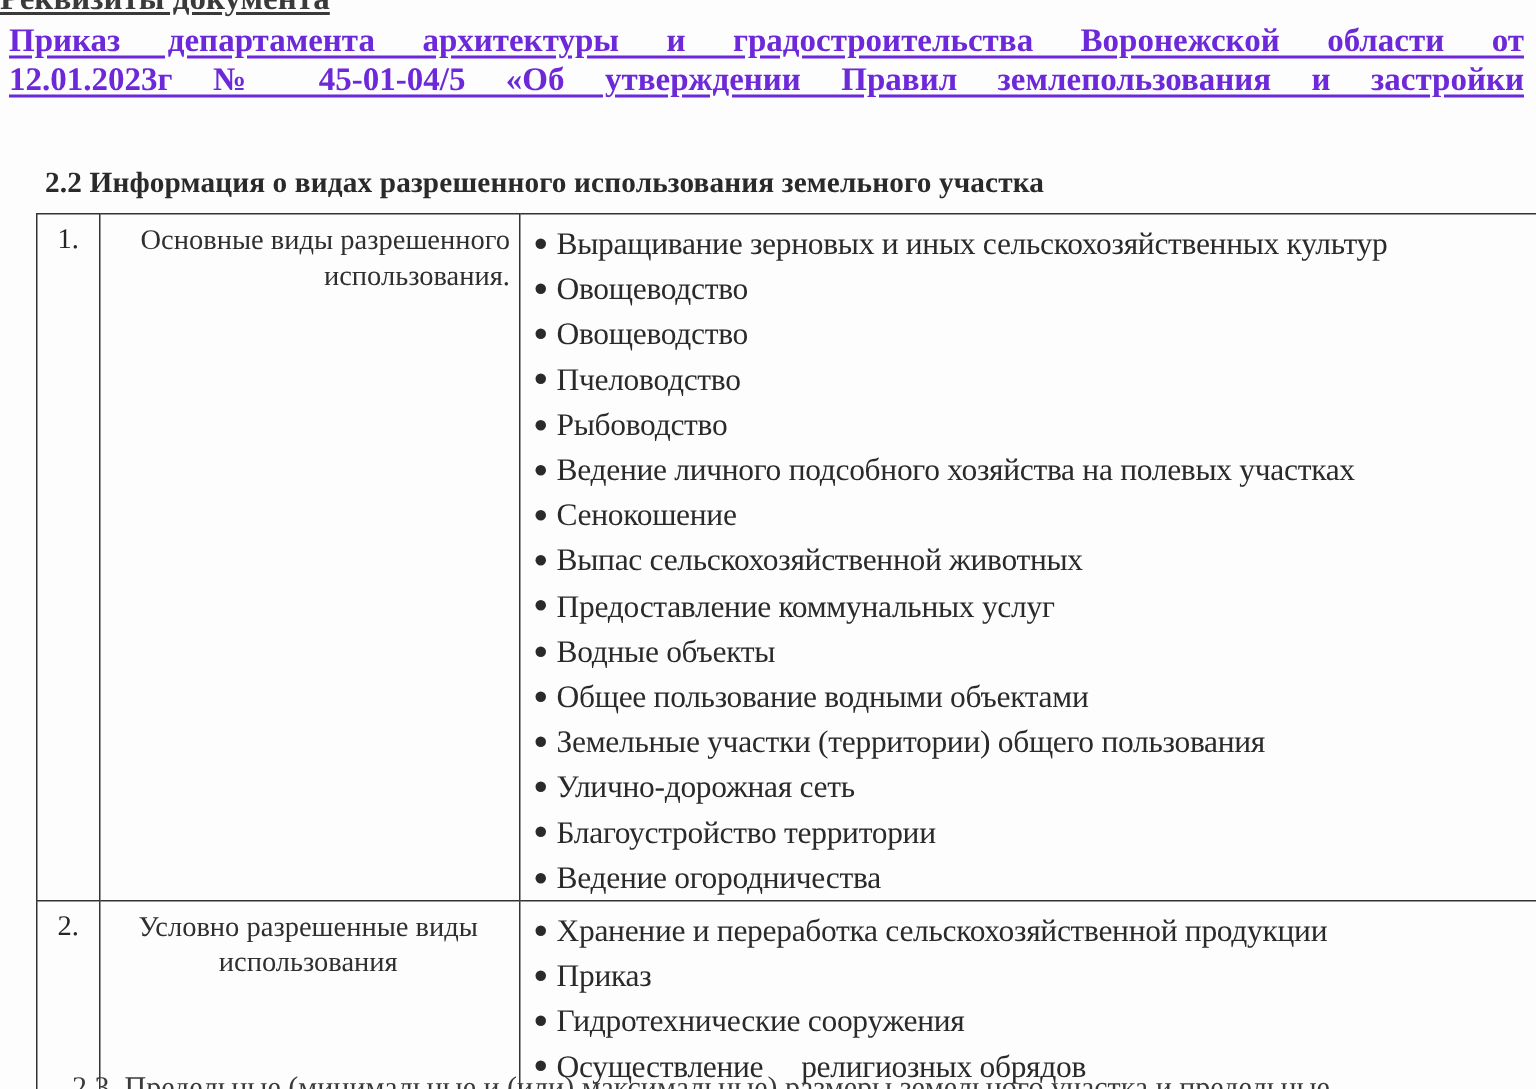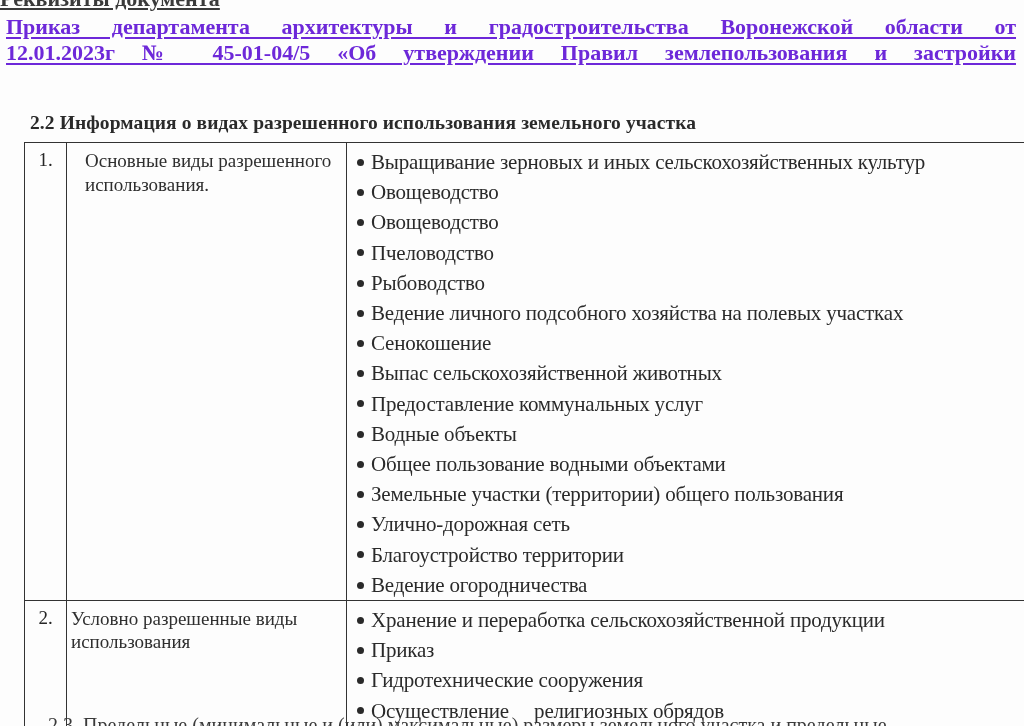--- a/index.html
+++ b/index.html
@@ -84,22 +84,24 @@
       text-align: center;
       font-size: 19px;
       padding-top: 6px !important;
     }
     td.kind {
       width: 255px;
       font-size: 19px;
       line-height: 24px;
       padding: 6px 6px 0 18px !important;
       color: #2f2f2f;
+      text-align: right;
     }
     td.kind.center {
+      text-align: center;
       padding-left: 4px !important;
       line-height: 23px;
     }
     td.list {
       padding: 4px 0 0 10px !important;
     }
     ul.items {
       list-style: none;
       margin: 0;
       padding: 0;

